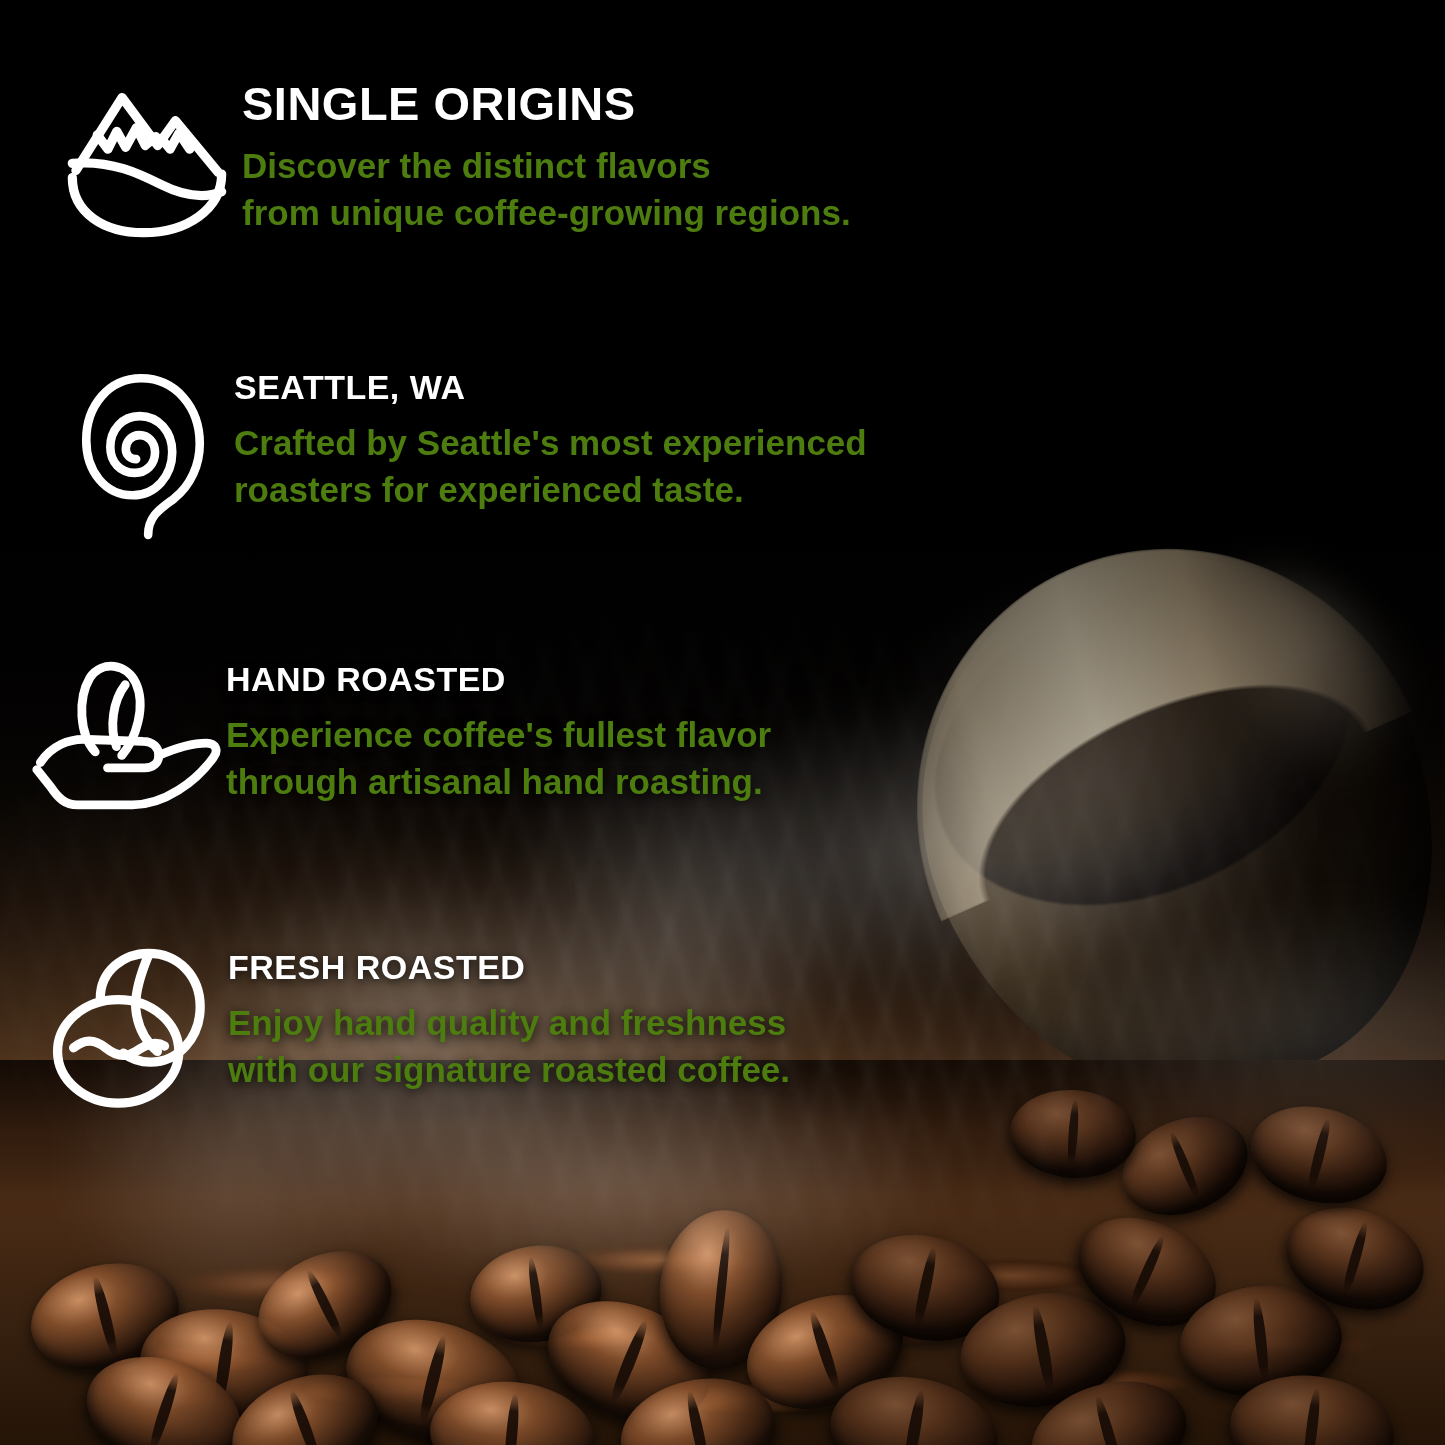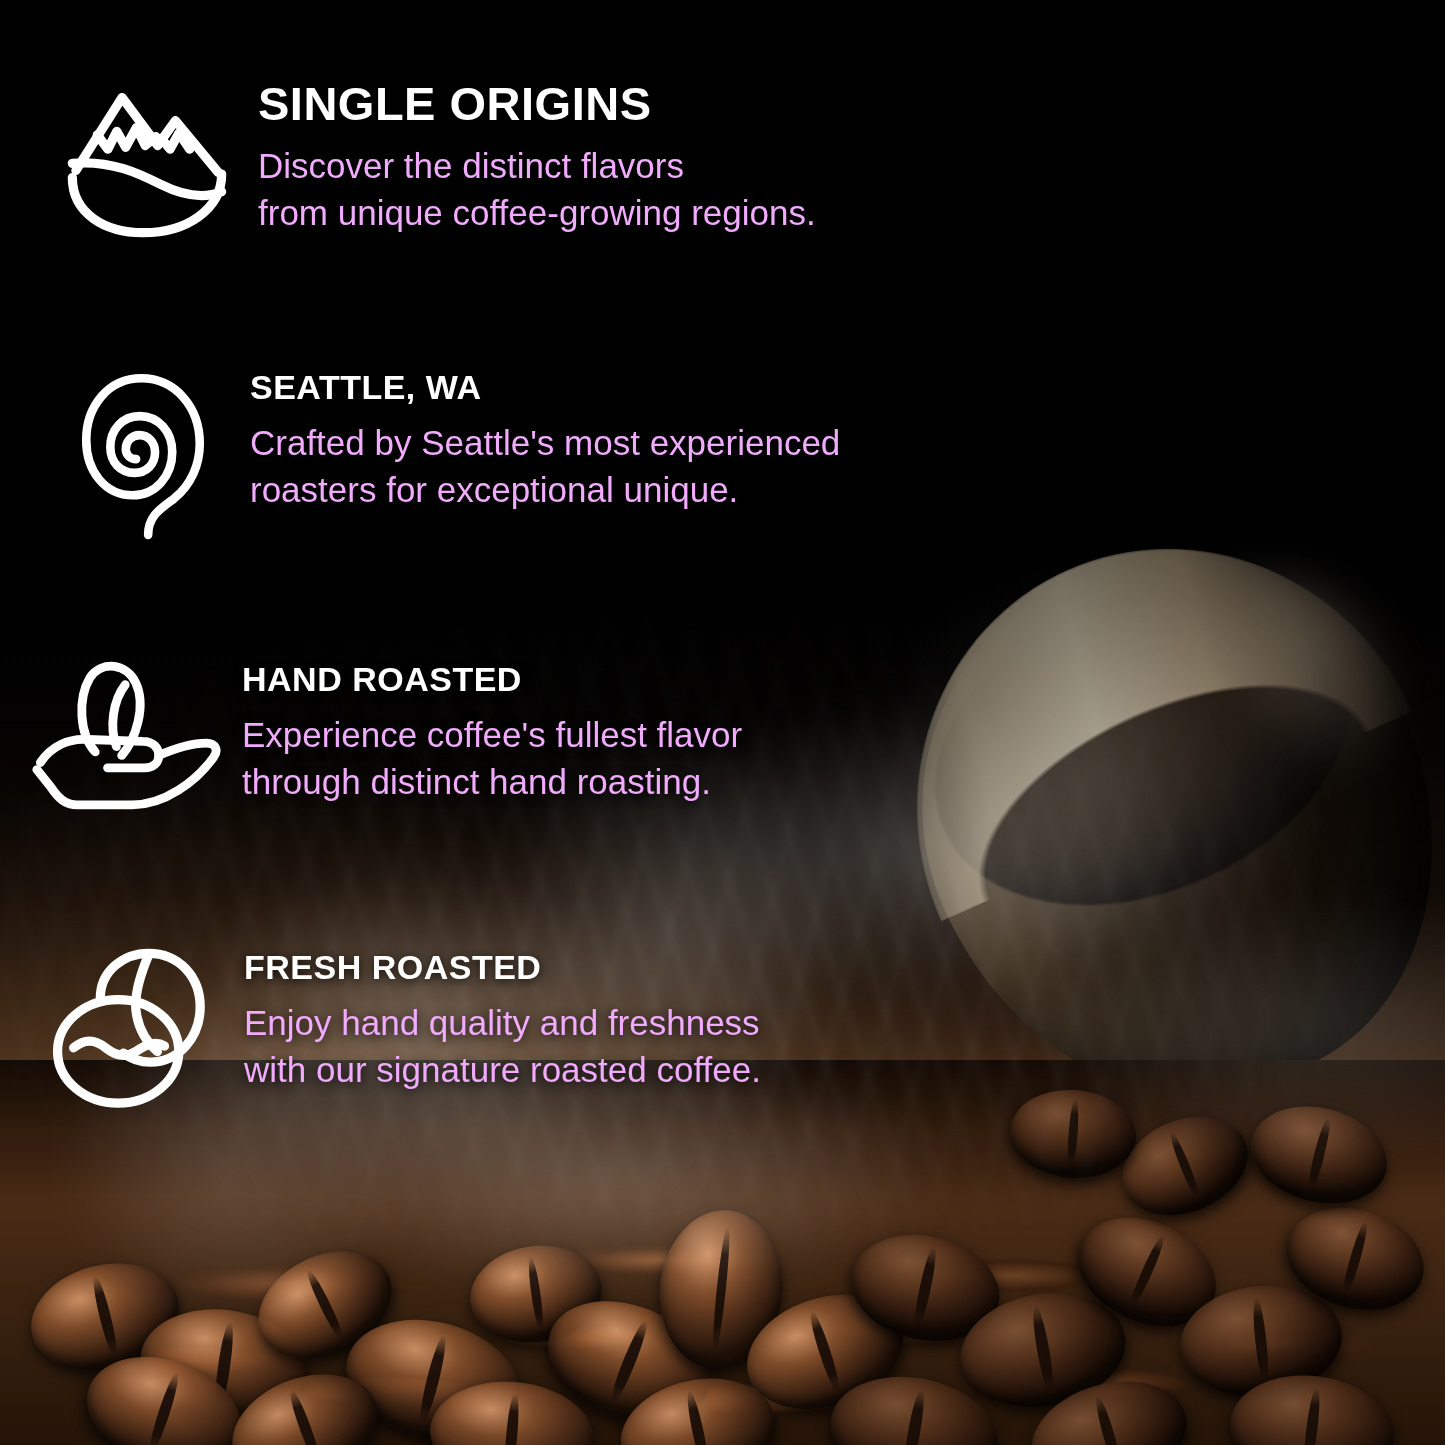--- a/index.html
+++ b/index.html
@@ -156,21 +156,21 @@
   }
 
   
   #features{
     position:absolute;left:0;top:0;width:1445px;height:1445px;
   }
   .feature{
     position:absolute;
     display:flex;
     align-items:flex-start;
-    gap:16px;
+    gap:0px;
   }
   .feature-icon{
     flex:0 0 auto;
     width:190px;
     display:flex;
     justify-content:center;
     align-items:flex-start;
   }
   .feature-icon svg{display:block;}
   .feature-text{flex:1 1 auto;padding-top:2px;}
@@ -178,22 +178,22 @@
     color:#ffffff;
     font-weight:700;
     font-size:34px;
     line-height:1.0;
     letter-spacing:.5px;
     margin:0 0 16px 0;
     font-stretch:condensed;
     text-shadow:0 2px 10px rgba(0,0,0,.85);
   }
   .feature-desc{
-    color:#f0abfc;
-    font-weight:400;
+    color:#4d7c0f;
+    font-weight:700;
     font-size:35px;
     line-height:1.33;
     margin:0;
     text-shadow:0 2px 12px rgba(0,0,0,.9);
     white-space:pre-line;
   }
 
   
   #feature-0{left:52px;  top:78px;  width:1010px;}
   #feature-1{left:52px;  top:368px; width:1010px;}
@@ -273,37 +273,37 @@
 
     <div class="feature" id="feature-1">
       <div class="feature-icon">
         <svg width="132" height="172" viewBox="0 0 76 100" fill="none" stroke="#ffffff" stroke-width="5" stroke-linecap="round" stroke-linejoin="round">
           <path d="M41 97 C41 86 48 82 56 76 C66 68 71 56 71 44 C71 23 57 6 37 6 C18 6 5 22 5 42 C5 60 16 74 32 74 C45 74 55 63 55 49 C55 37 47 28 36 28 C26 28 19 36 19 46 C19 55 25 61 33 61 C40 61 45 56 45 49 C45 43 41 39 36 39 C31 39 28 43 28 47 C28 51 31 53 34 53"></path>
         </svg>
       </div>
       <div class="feature-text">
         <h2 class="feature-title">SEATTLE, WA</h2>
         <p class="feature-desc">Crafted by Seattle's most experienced
-roasters for exceptional unique.</p>
+roasters for experienced taste.</p>
       </div>
     </div>
 
     <div class="feature" id="feature-2">
       <div class="feature-icon">
         <svg width="196" height="152" viewBox="0 0 110 86" fill="none" stroke="#ffffff" stroke-width="5" stroke-linecap="round" stroke-linejoin="round">
           <path d="M37 52 C28 42 27 22 34 10 C41 0 55 2 60 13 C66 26 60 45 52 54"></path>
           <path d="M49 49 C45 38 47 23 54 14"></path>
           <path d="M6 58 C12 49 22 44 33 45 L64 46 C70 46 73 50 73 54 C73 58 70 61 65 61 L44 61"></path>
           <path d="M73 54 C82 50 92 47 100 47 C105 47 107 51 104 55 C94 69 76 82 58 82 L27 82 C20 82 16 78 12 72 L4 62"></path>
         </svg>
       </div>
       <div class="feature-text">
         <h2 class="feature-title">HAND ROASTED</h2>
         <p class="feature-desc">Experience coffee's fullest flavor
-through distinct hand roasting.</p>
+through artisanal hand roasting.</p>
       </div>
     </div>
 
     <div class="feature" id="feature-3">
       <div class="feature-icon">
         <svg width="180" height="164" viewBox="0 0 100 92" fill="none" stroke="#ffffff" stroke-width="5.2" stroke-linecap="round" stroke-linejoin="round">
           <path d="M30 28 C30 13 43 3 57 3 C74 3 86 16 86 33 C86 50 74 64 58 64 C52 64 47 62 43 59"></path>
           <path d="M57 4 C52 16 49 26 50 35 C51 44 55 52 62 58"></path>
           <ellipse cx="40" cy="58" rx="34" ry="29"></ellipse>
           <path d="M15 56 C22 50 28 52 33 56 C38 60 44 62 50 58 C56 54 61 52 66 55"></path>

